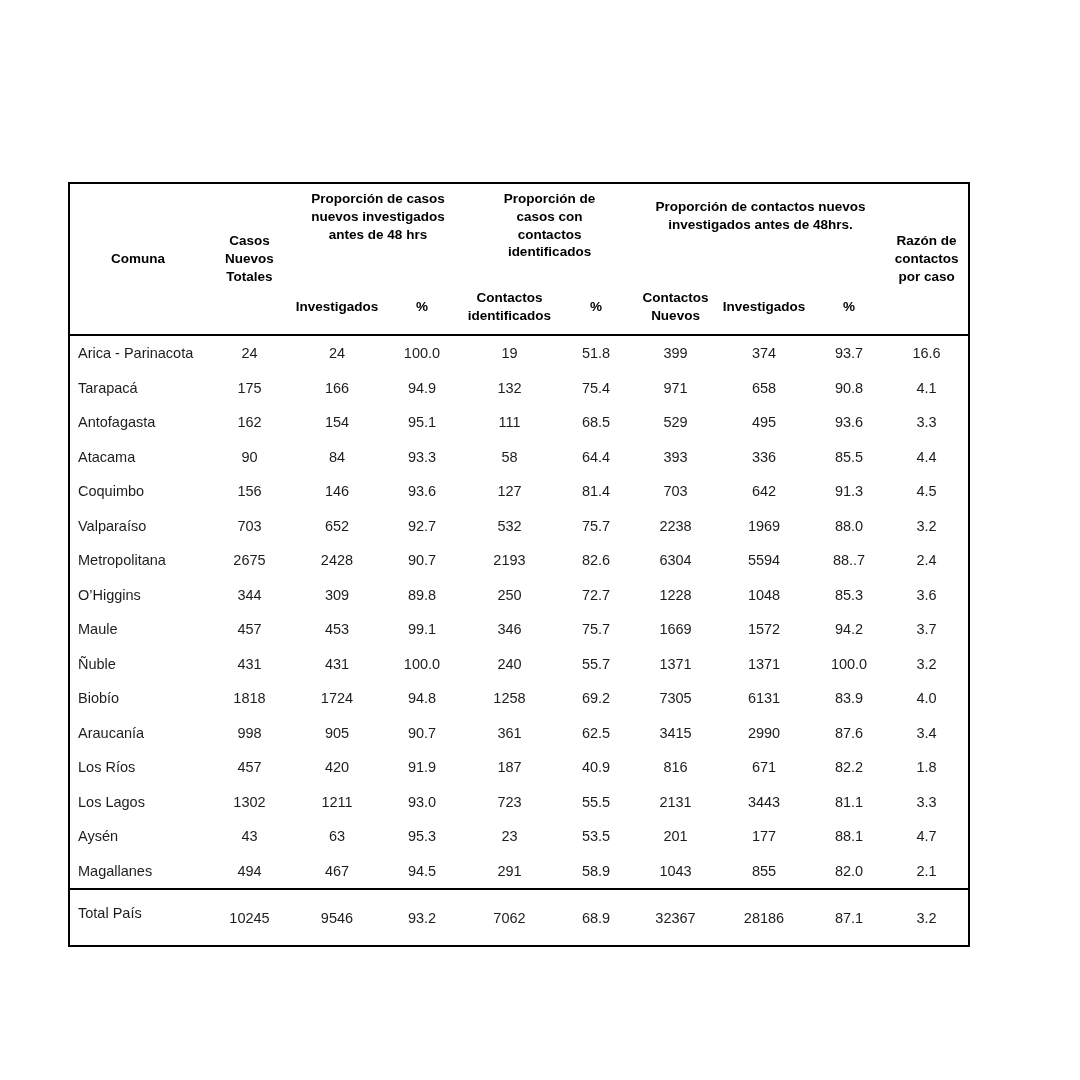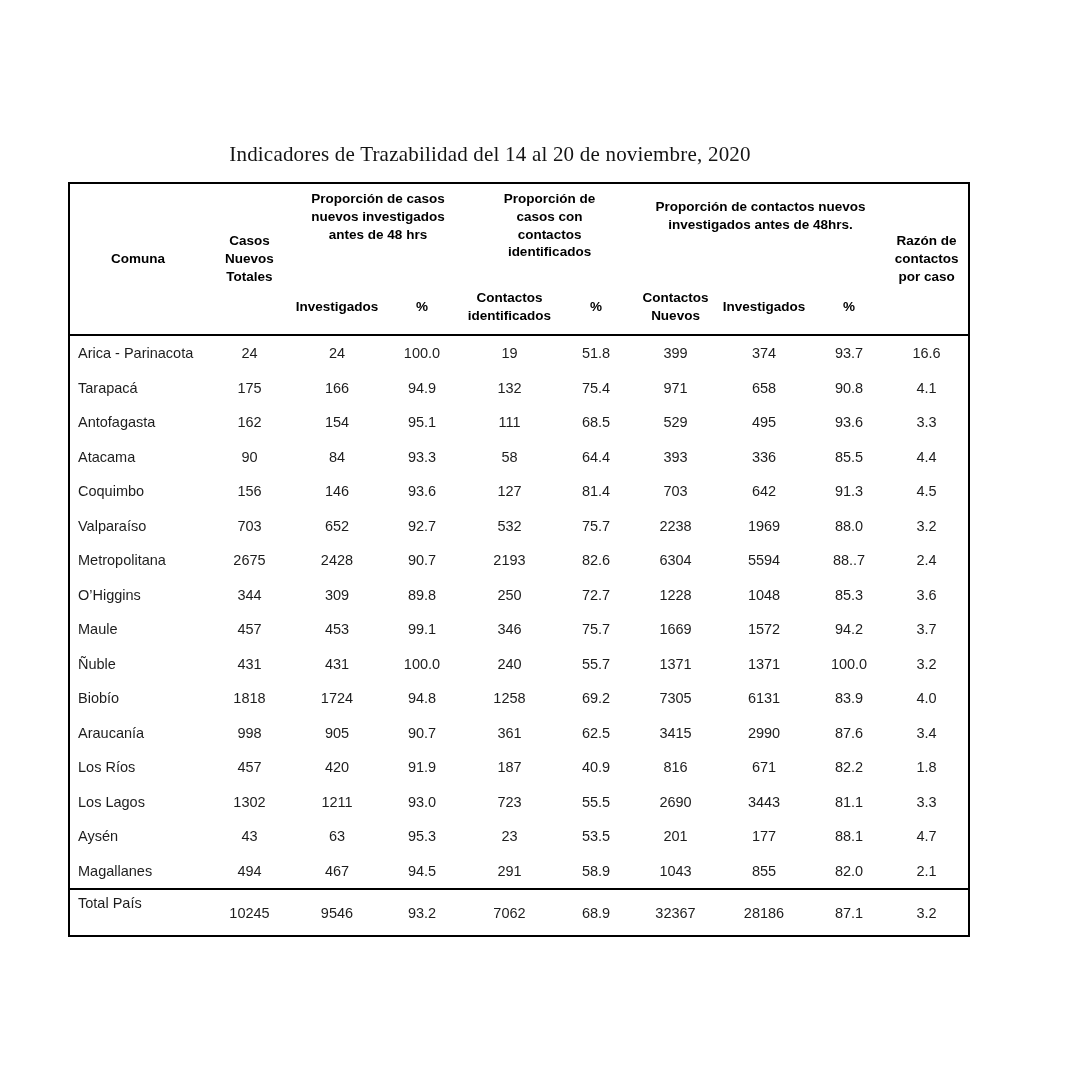--- a/index.html
+++ b/index.html
@@ -61,28 +61,27 @@
   td.region {
     text-align: left;
     padding-left: 8px;
   }
   tr.total-row td {
     border-top: 3px solid #000000;
     height: 40px;
   }
   tr.total-row td.region {
     vertical-align: top;
-    padding-top: 5px;
+    padding-top: 15px;
   }
 </style>
 </head>
 <body>
 
 <div class="page">
-  <div class="doc-title">Indicadores de Trazabilidad del 14 al 20 de noviembre, 2020</div>
 
   <table class="indicators">
     <colgroup>
       <col style="width:137px">
       <col style="width:87px">
       <col style="width:88px">
       <col style="width:82px">
       <col style="width:93px">
       <col style="width:80px">
       <col style="width:79px">
@@ -266,21 +265,21 @@
           <td>82.2</td>
           <td>1.8</td>
         </tr>
         <tr>
           <td class="region">Los Lagos</td>
           <td>1302</td>
           <td>1211</td>
           <td>93.0</td>
           <td>723</td>
           <td>55.5</td>
-          <td>2690</td>
+          <td>2131</td>
           <td>3443</td>
           <td>81.1</td>
           <td>3.3</td>
         </tr>
         <tr>
           <td class="region">Aysén</td>
           <td>43</td>
           <td>63</td>
           <td>95.3</td>
           <td>23</td>

